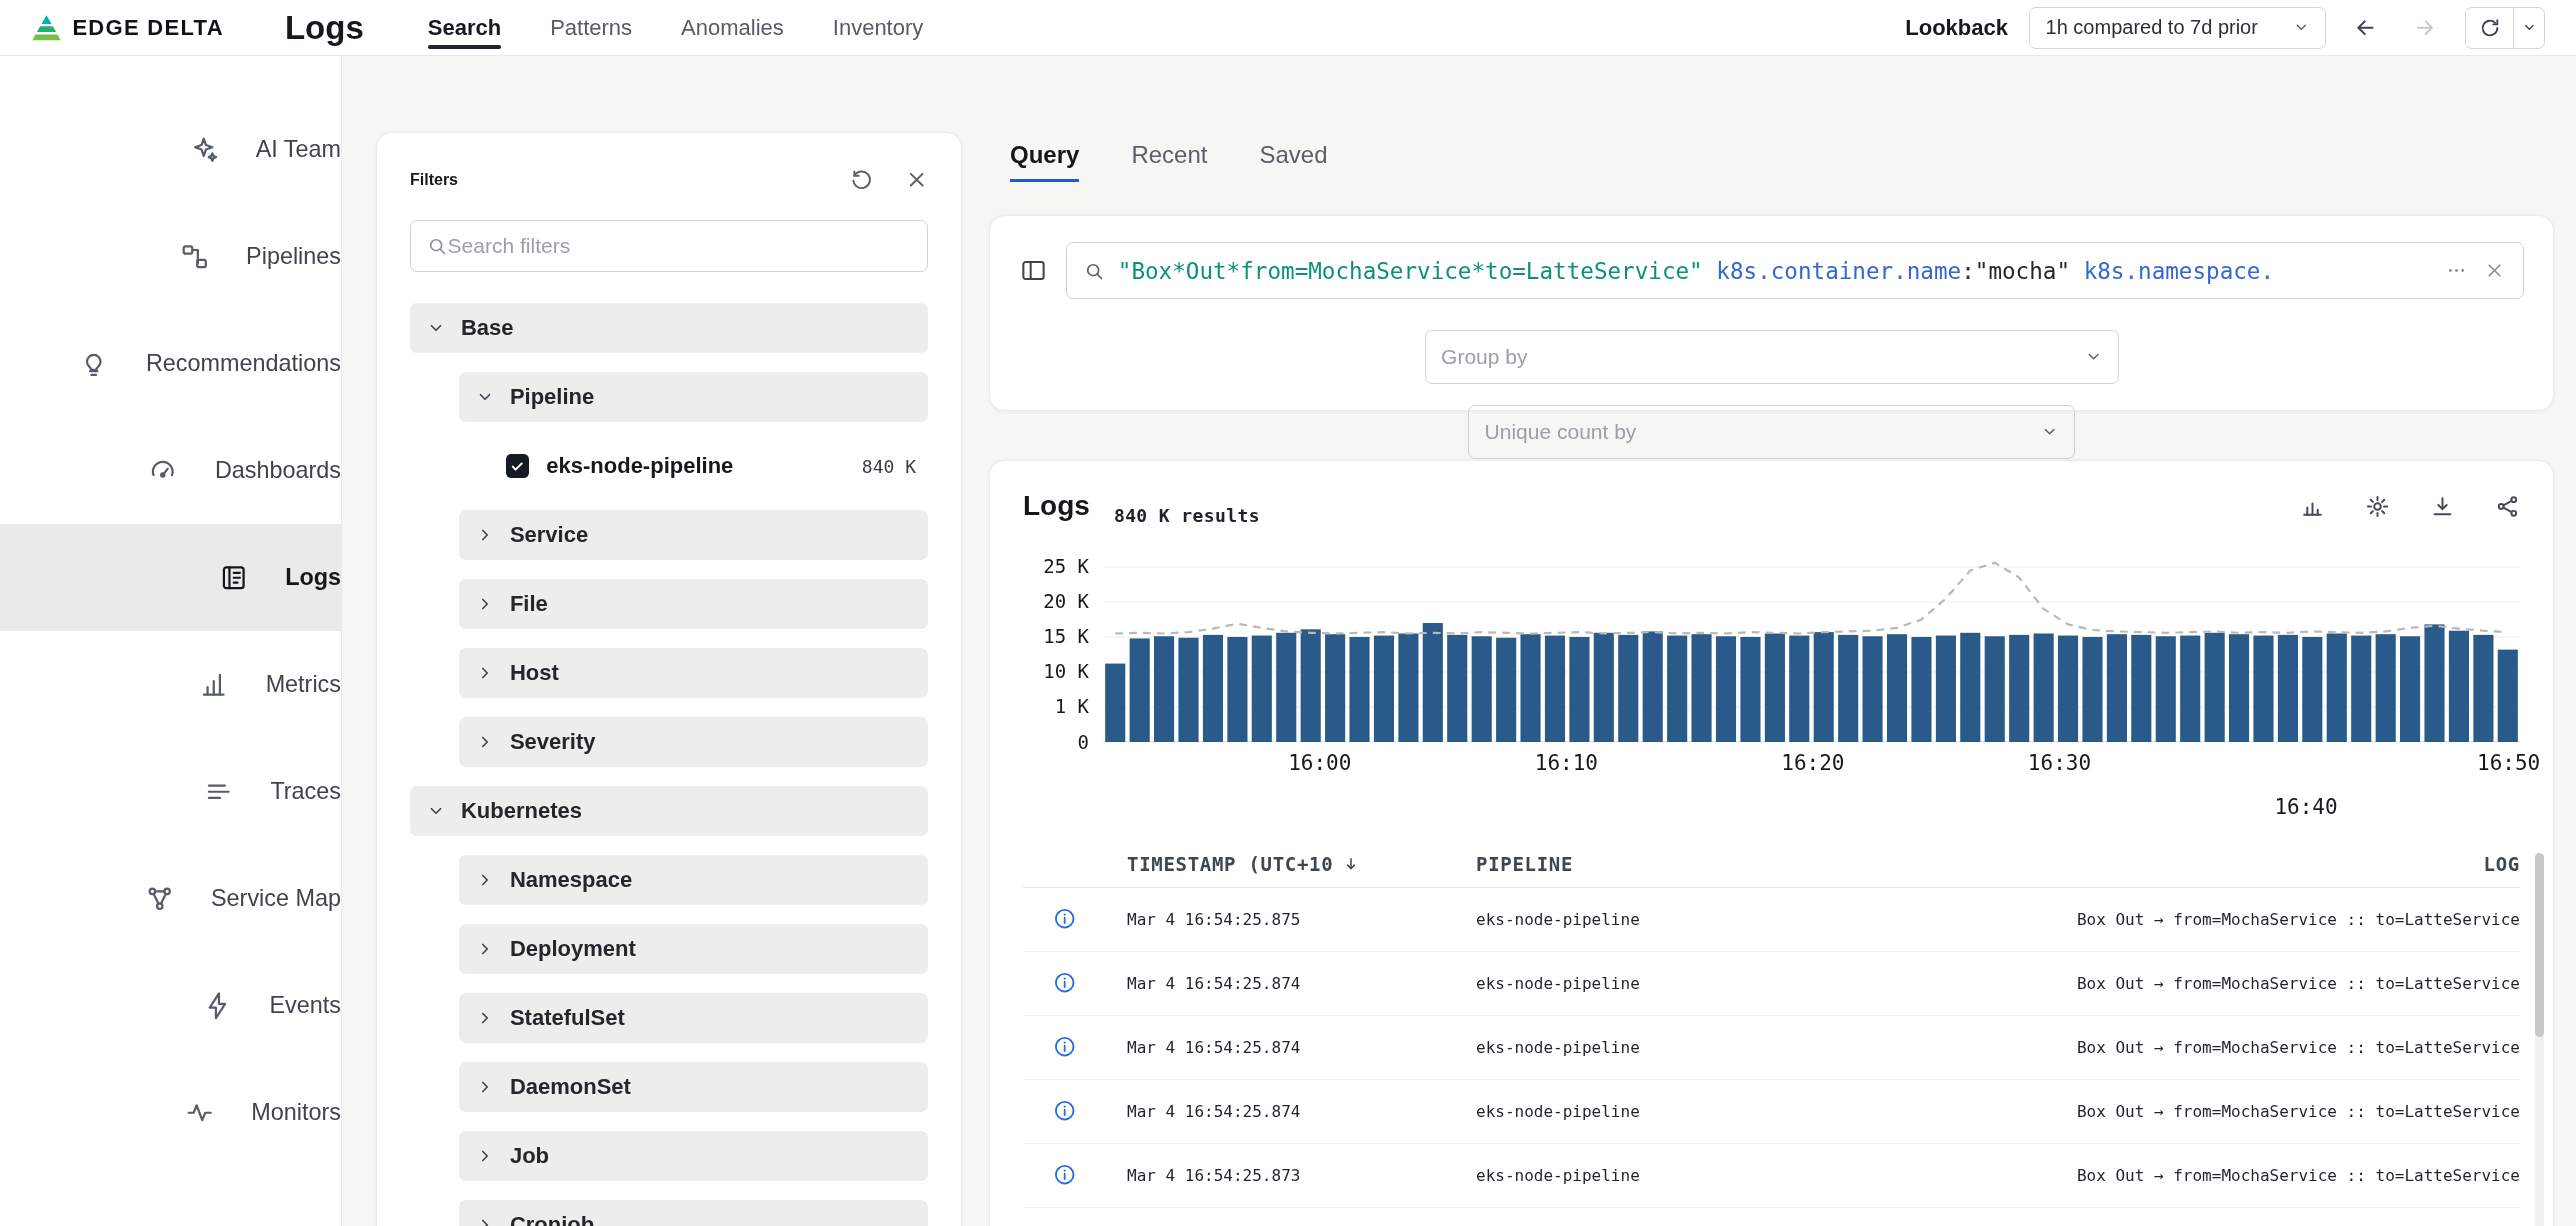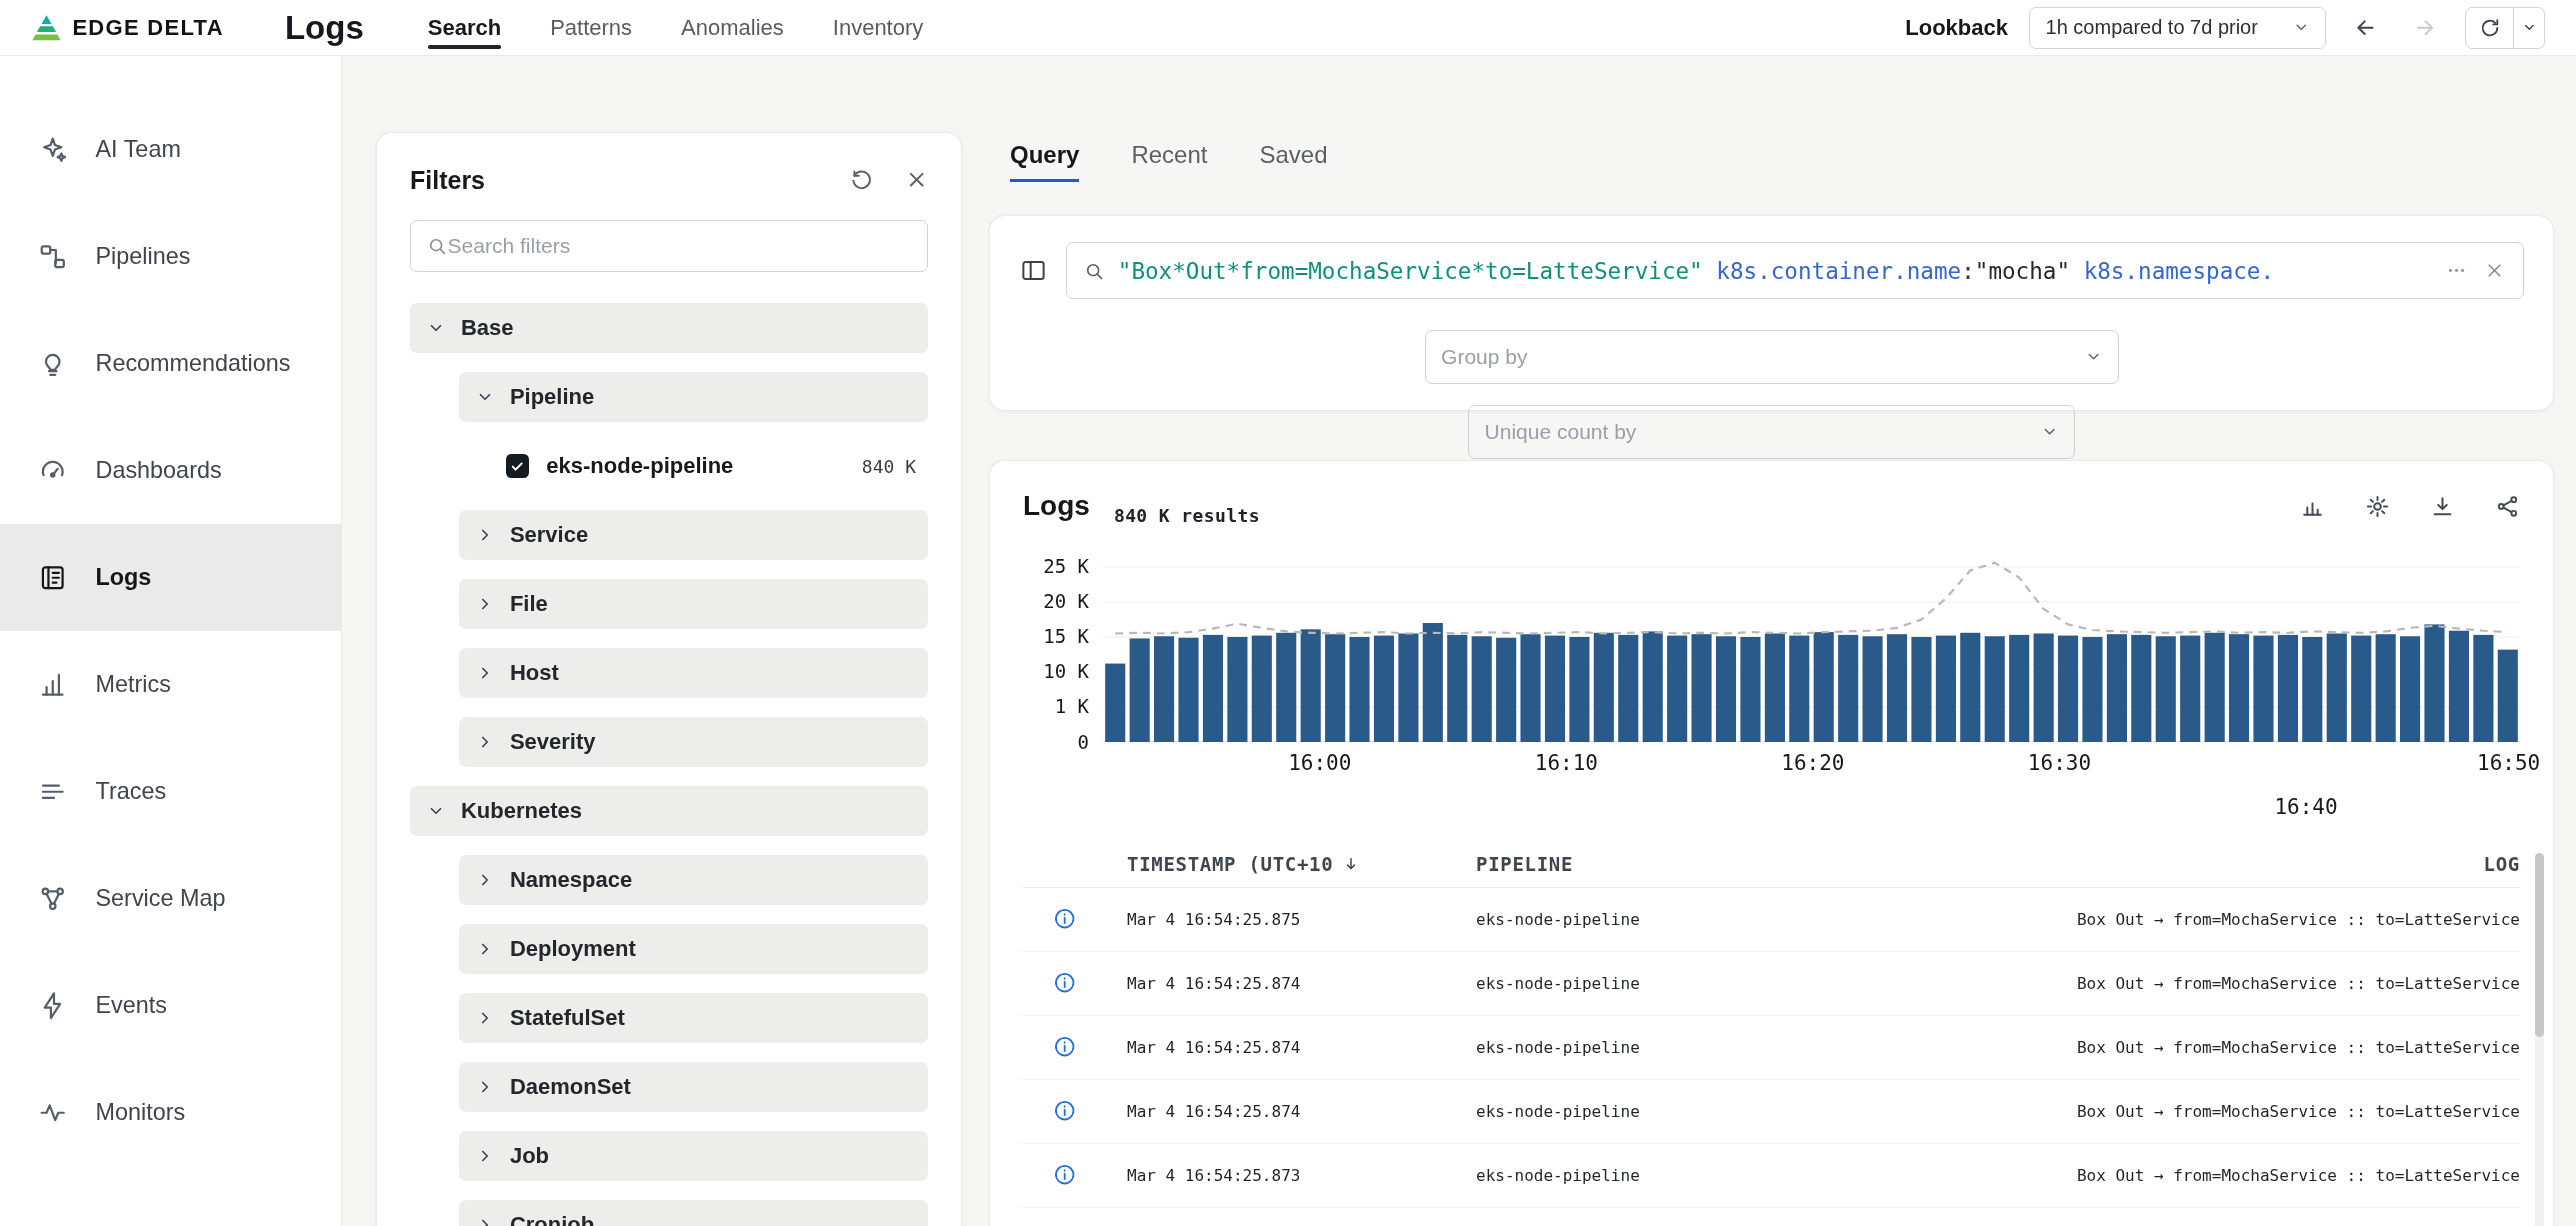--- a/index.html
+++ b/index.html
@@ -29,34 +29,34 @@
   .back{color:#3c4250;}
   .split-btn{display:flex;height:42px;border:0.9px solid #d5d5d3;border-radius:7px;overflow:hidden;background:#fff;}
   .split-main{width:47px;display:flex;align-items:center;justify-content:center;color:#3c4250;}
   .split-main svg{width:22px;height:22px;}
   .split-caret{width:31px;display:flex;align-items:center;justify-content:center;border-left:0.9px solid #d5d5d3;color:#3c4250;}
   .split-caret svg{width:14.7px;height:14.7px;}
 
   
   .sidenav{position:absolute;top:56px;left:0;width:342px;bottom:0;background:#fff;
     border-right:0.9px solid #e9e9e7;padding-top:40px;z-index:10;}
-  .nav-item{height:107px;display:flex;align-items:center;gap:28px;padding-left:38px;
-    font-size:23.4px;color:#3f444d;}
+  .nav-item{height:107px;display:flex;align-items:center;gap:37px;padding-left:38px;
+    font-size:23.4px;color:#3f444d;justify-content:flex-end;}
   .nav-item svg{width:29.5px;height:29.5px;flex:none;color:#565d68;}
   .nav-item.active{background:#eaeaea;color:#14161a;font-weight:700;}
   .nav-item.active svg{color:#14161a;}
 
   
   .card{position:absolute;background:#fff;border:0.9px solid #ebebe9;border-radius:15.6px;
     box-shadow:0 0.9px 3.5px rgba(0,0,0,.05);}
 
   
   .filters-card{left:376px;top:132px;width:586px;height:1119px;padding:29.5px 33px;overflow:hidden;}
   .filters-head{display:flex;align-items:center;height:35px;}
-  .filters-title{font-size:25px;font-weight:700;color:#17191d;}
+  .filters-title{font-size:16px;font-weight:700;color:#17191d;}
   .filters-head-icons{margin-left:auto;display:flex;align-items:center;gap:31px;color:#5a6068;}
   .filters-head-icons svg{width:23.4px;height:23.4px;}
   .filter-search{margin-top:22.6px;height:52px;border:1.3px solid #cfd2d6;border-radius:7px;
     display:flex;align-items:center;gap:1px;padding:0 15.6px;background:#fff;}
   .filter-search svg{width:20px;height:20px;color:#8a9099;flex:none;}
   .filter-search input{border:none;outline:none;flex:1;font-size:21px;color:#2b2f36;font-family:"Liberation Sans",sans-serif;background:transparent;}
   .filter-search input::placeholder{color:#9aa0a8;}
   .ftree{margin-top:31px;}
   .pill{height:50px;border-radius:7px;background:#ededec;display:flex;align-items:center;gap:15.6px;
     padding:0 17.3px;font-size:22px;font-weight:700;color:#23262b;margin-bottom:19px;}

